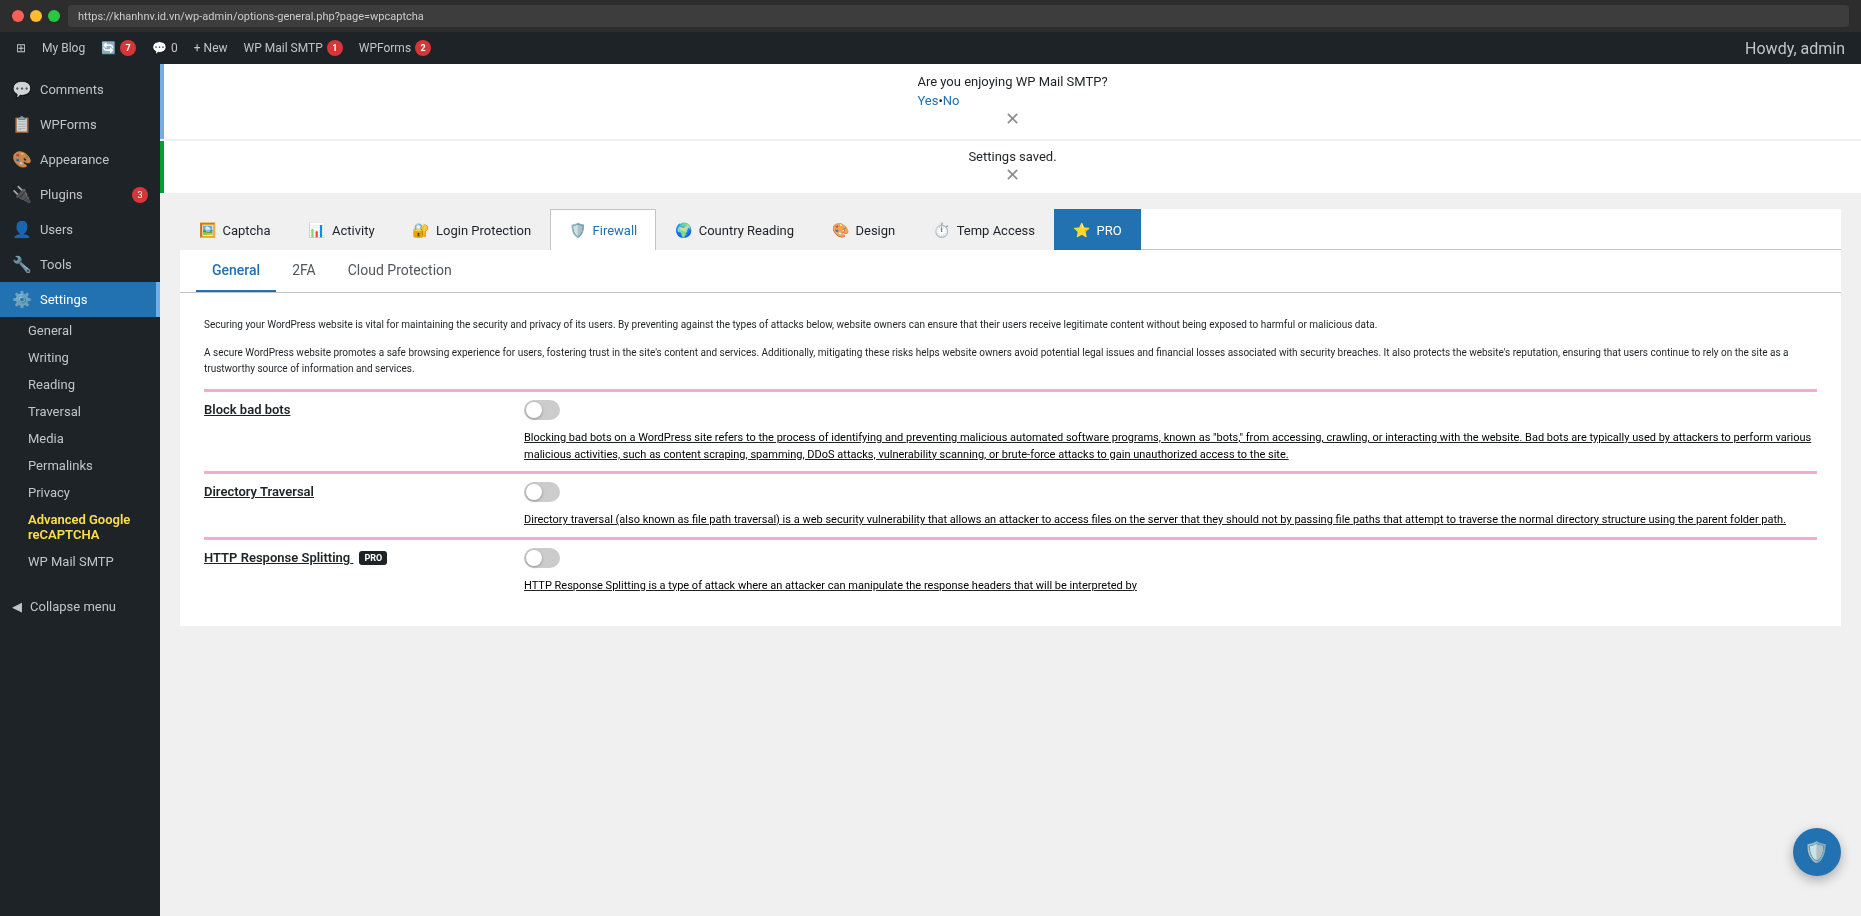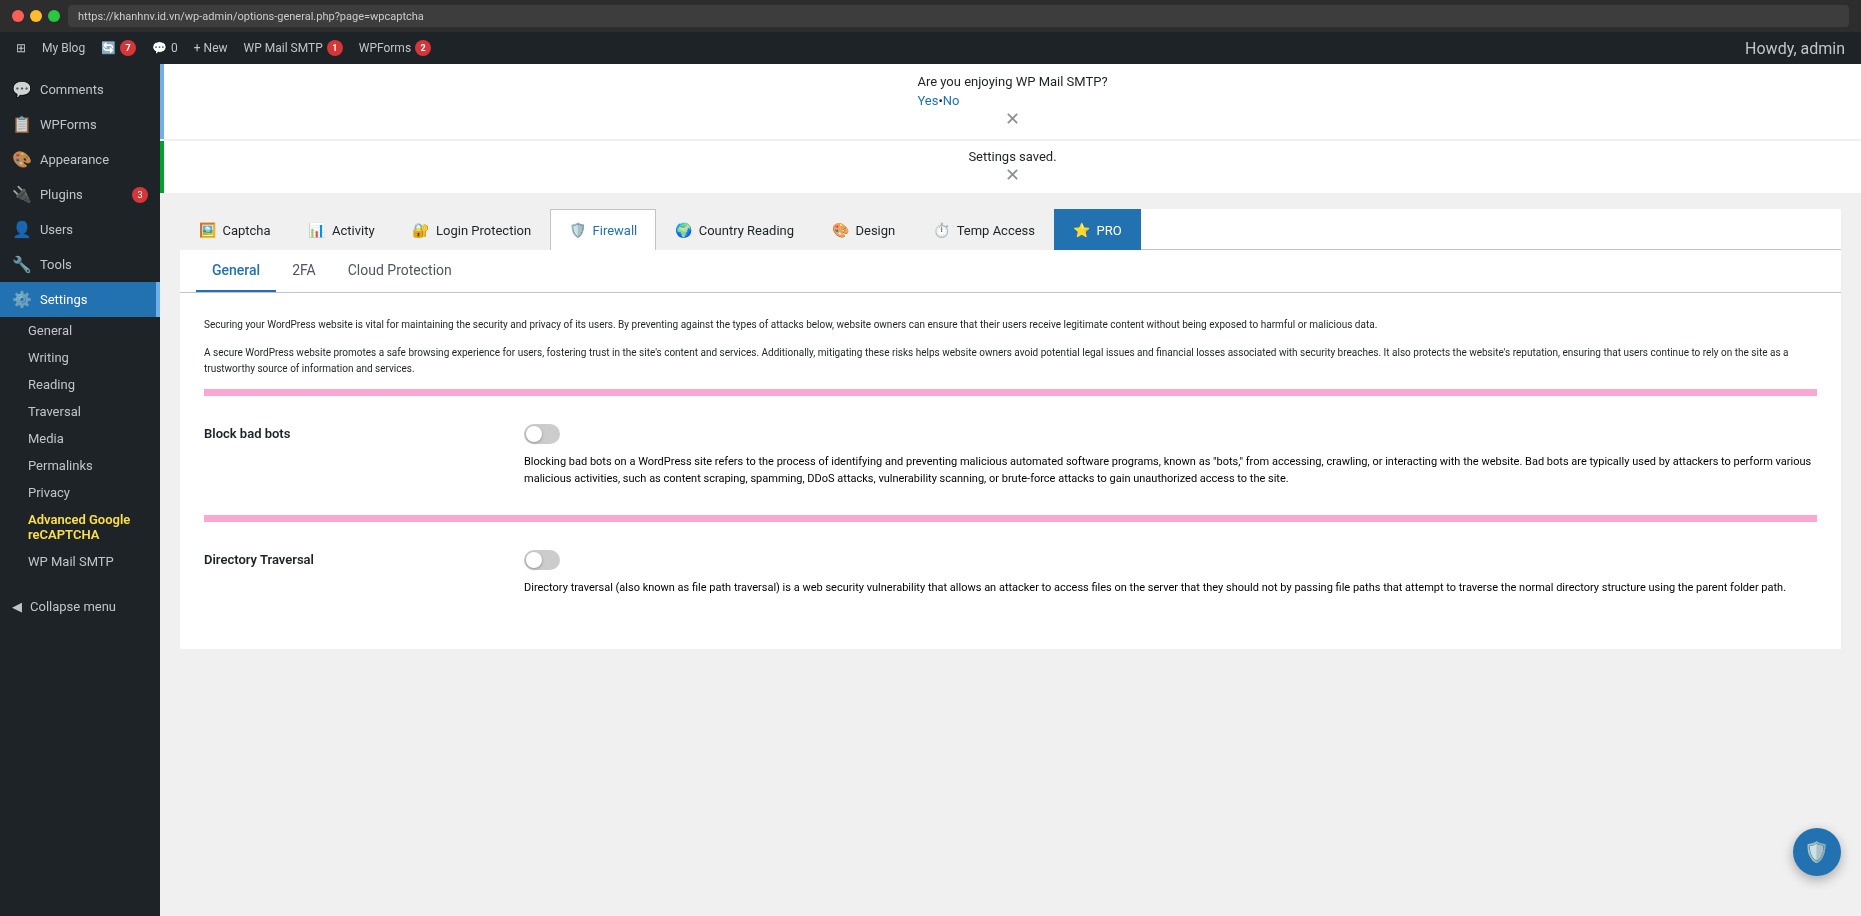--- a/index.html
+++ b/index.html
@@ -224,23 +224,24 @@
       color: #1d2327;
       font-size: 10px;
       line-height: 1.6;
       margin-bottom: 12px;
     }
     
     
     .setting-row {
       display: flex;
       align-items: flex-start;
-      padding: 28px 0;
-      border-top: 7px solid #f9a8d4;
+      padding: 8px 0;
+      border-top: 3px solid #f9a8d4;
       gap: 20px;
+      text-decoration: underline;
     }
     .setting-label {
       width: 300px;
       flex-shrink: 0;
       font-weight: 600;
       font-size: 13px;
       color: #1d2327;
       padding-top: 2px;
     }
     .setting-control {
@@ -480,20 +481,32 @@
         <div class="setting-row">
           <div class="setting-label">Directory Traversal</div>
           <div class="setting-control">
             <div class="setting-top">
               <div class="setting-toggle"></div>
             </div>
             <div class="setting-desc">Directory traversal (also known as file path traversal) is a web security vulnerability that allows an attacker to access files on the server that they should not by passing file paths that attempt to traverse the normal directory structure using the parent folder path.</div>
           </div>
         </div>
 
+        <div class="setting-row">
+          <div class="setting-label">
+            <span>HTTP Response Splitting</span>
+            <span class="pro-badge">PRO</span>
+          </div>
+          <div class="setting-control">
+            <div class="setting-top">
+              <div class="setting-toggle"></div>
+            </div>
+            <div class="setting-desc">HTTP Response Splitting is a type of attack where an attacker can manipulate the response headers that will be interpreted by</div>
+          </div>
+        </div>
       </div>
     </div>
   </div>
 </div>
 
 <div class="floating-btn">
   <span>🛡️</span>
 </div>
 
 </body></html>

